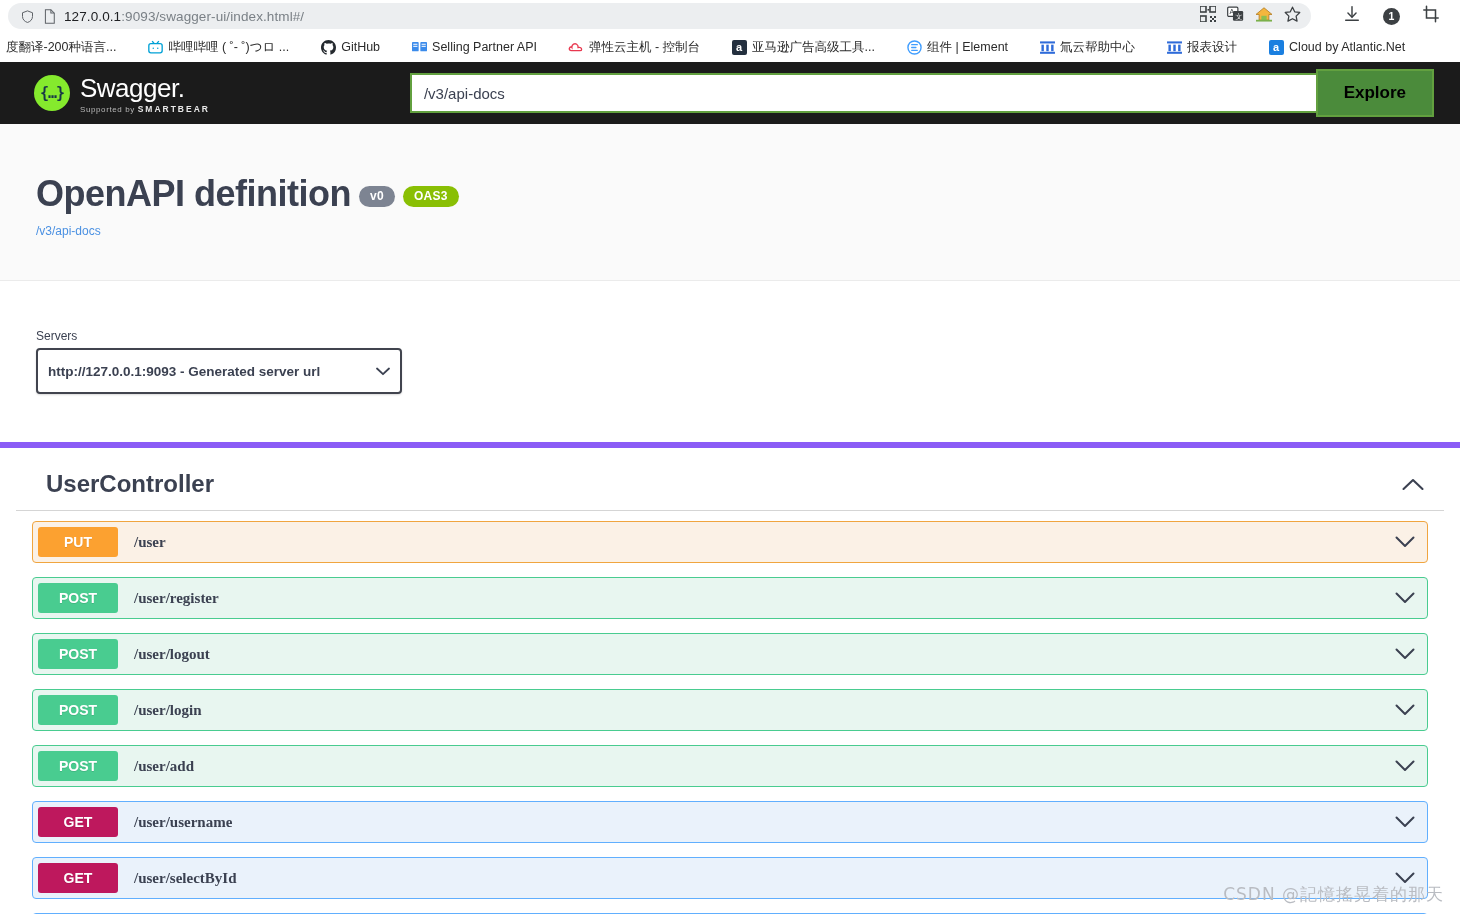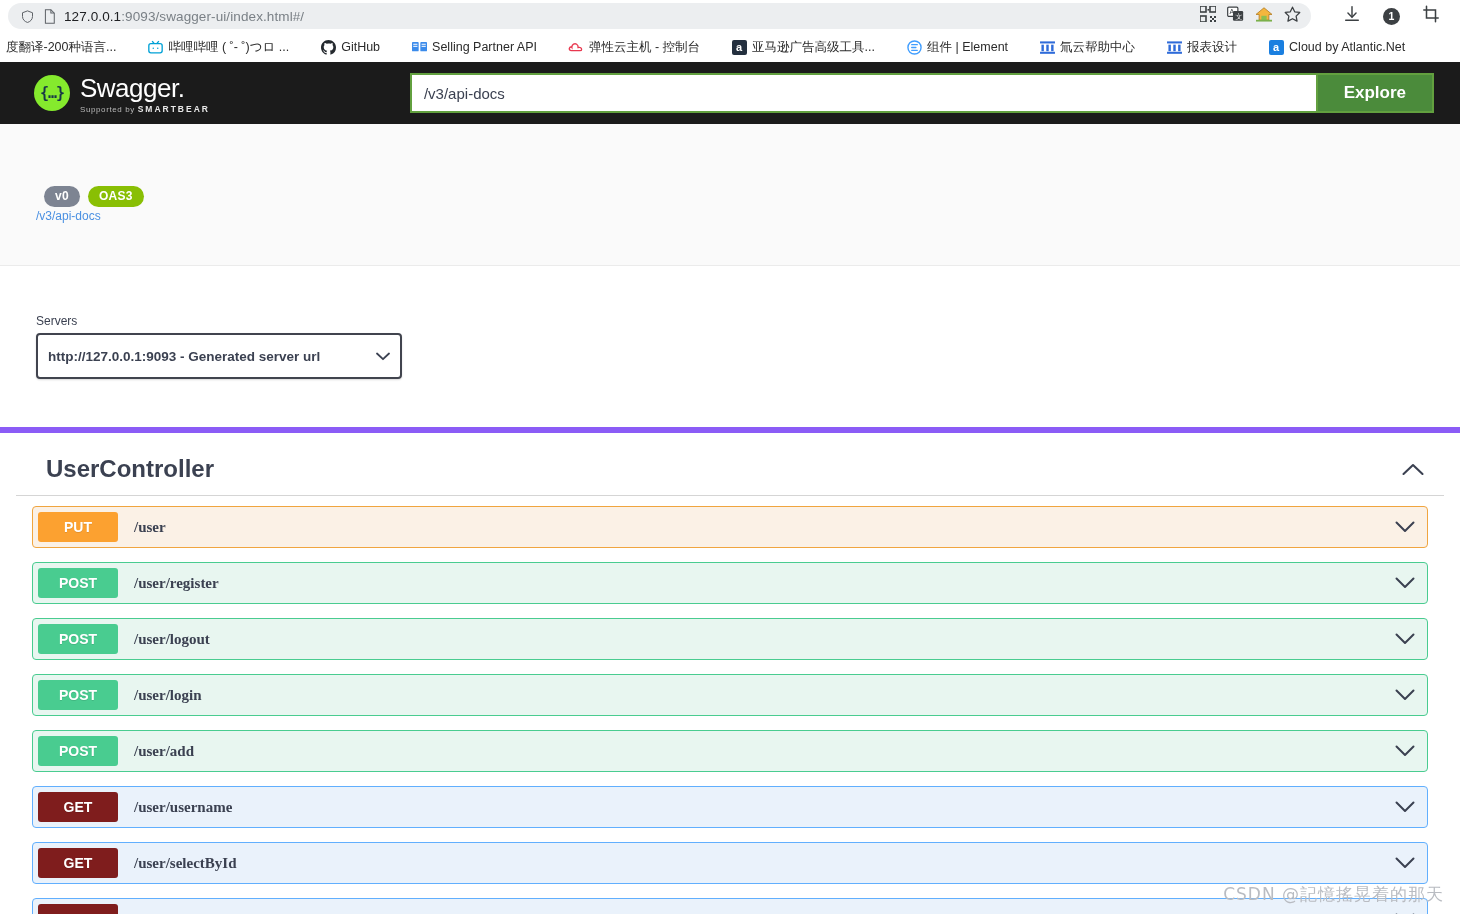--- a/index.html
+++ b/index.html
@@ -124,24 +124,24 @@
     background: #ffffff;
     border: 2px solid #62a03f;
     border-right: none;
     font-size: 15px;
     color: #3b4151;
     padding: 0 12px;
     outline: none;
     font-family: "Liberation Sans", sans-serif;
   }
   .explore-btn {
-    height: 40px;
+    height: 48px;
     background: #4b8b3b;
     border: 2px solid #62a03f;
-    color: #ffffff;
+    color: #000000;
     font-size: 17px;
     font-weight: bold;
     padding: 0 26px;
     cursor: pointer;
     font-family: "Liberation Sans", sans-serif;
   }
 
   
   .info-section {
     background: #fafafa;
@@ -253,21 +253,21 @@
     font-size: 15px;
     font-weight: bold;
     color: #3b4151;
     flex: 1 1 auto;
   }
   .op.put    { background: #fbf1e6; border: 1px solid #f0a53f; }
   .op.put    .op-method { background: #fca130; }
   .op.post   { background: #e8f6f0; border: 1px solid #49cc90; }
   .op.post   .op-method { background: #49cc90; }
   .op.get    { background: #eaf2fb; border: 1px solid #61affe; }
-  .op.get    .op-method { background: #7f1d1d; }
+  .op.get    .op-method { background: #be185d; }
 
   .chev { flex: 0 0 auto; display: flex; align-items: center; }
 
   
   .watermark {
     position: absolute;
     right: 16px;
     bottom: 8px;
     font-size: 17px;
     color: #b9bcc2;
@@ -458,20 +458,21 @@
   </div>
 
   <div class="explore-form">
     <input class="url-input" type="text" value="/v3/api-docs" style="">
     <button class="explore-btn">Explore</button>
   </div>
 </div>
 
 <div class="info-section">
   <div class="api-title">
+    <span class="tt">OpenAPI definition</span>
     <span class="pill version">v0</span>
     <span class="pill oas">OAS3</span>
   </div>
   <a class="api-url" href="#">/v3/api-docs</a>
 </div>
 
 <div class="servers-wrap">
   <div class="servers-label">Servers</div>
   <div class="server-select">
     <span class="val">http://127.0.0.1:9093 - Generated server url</span>

